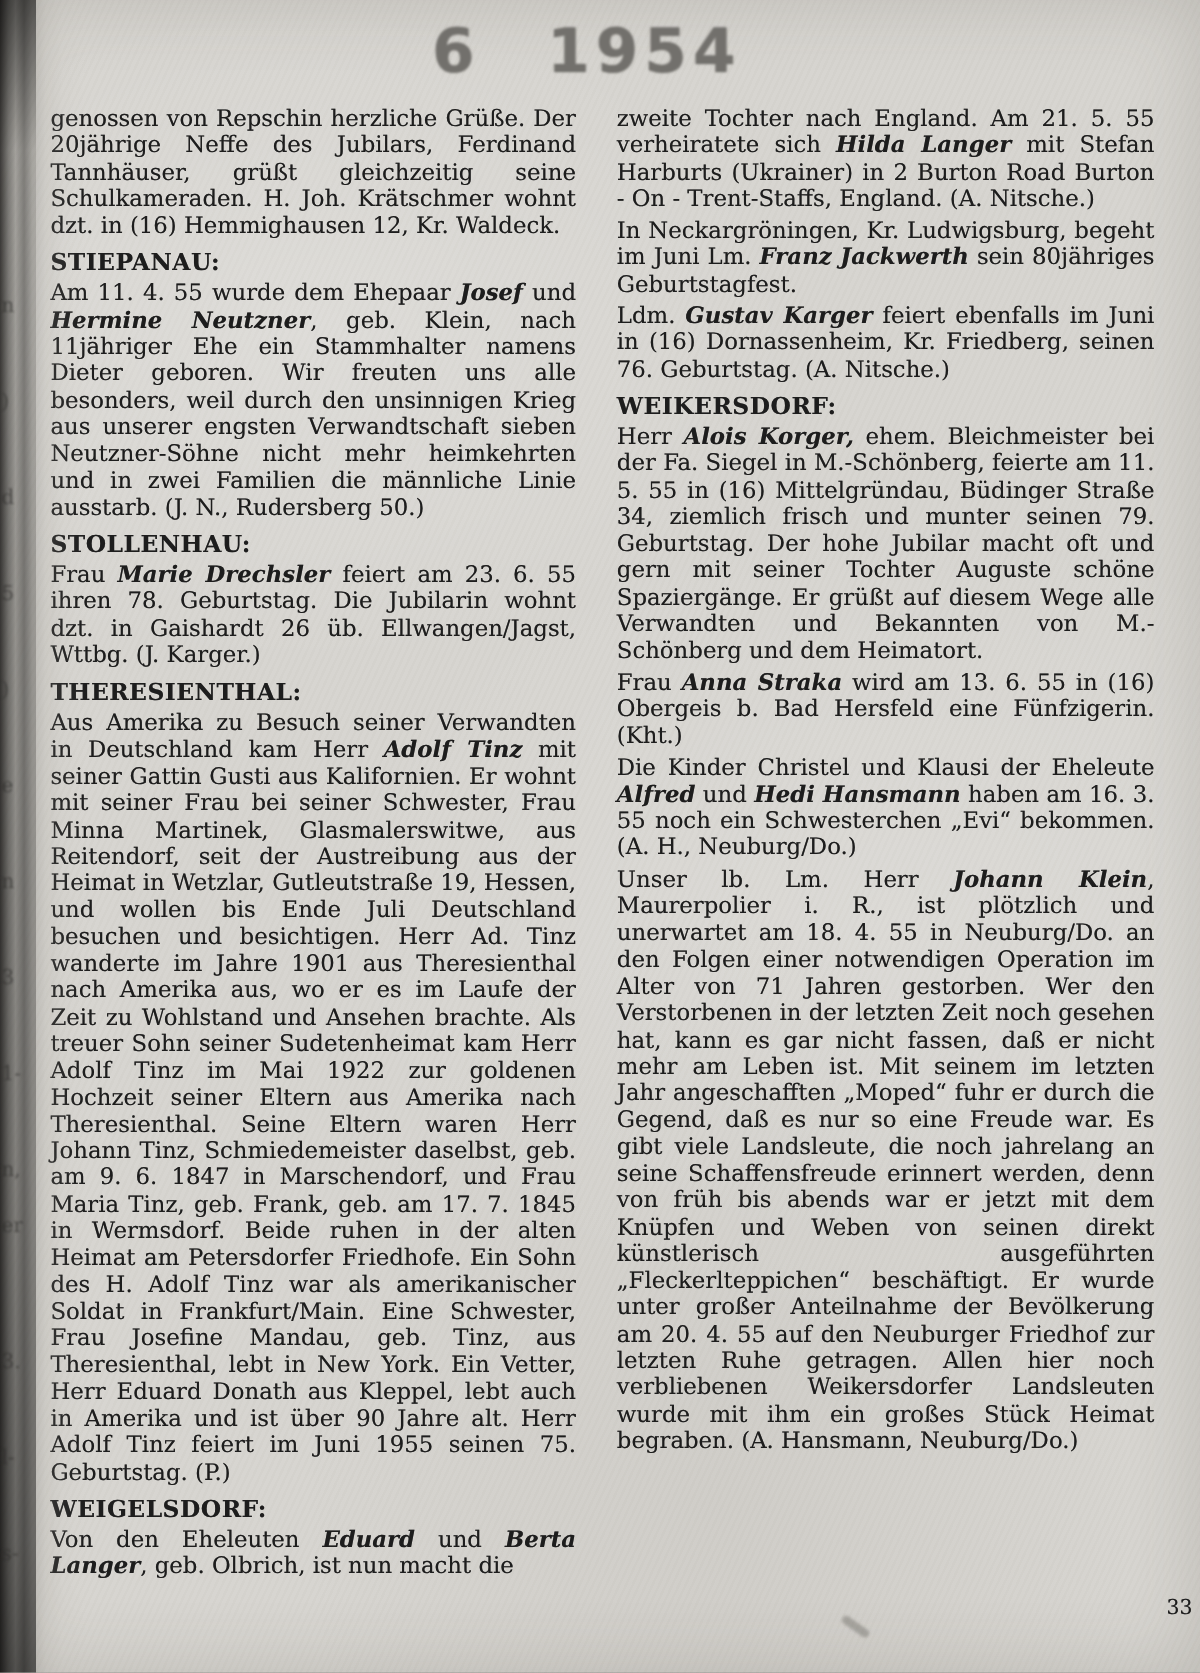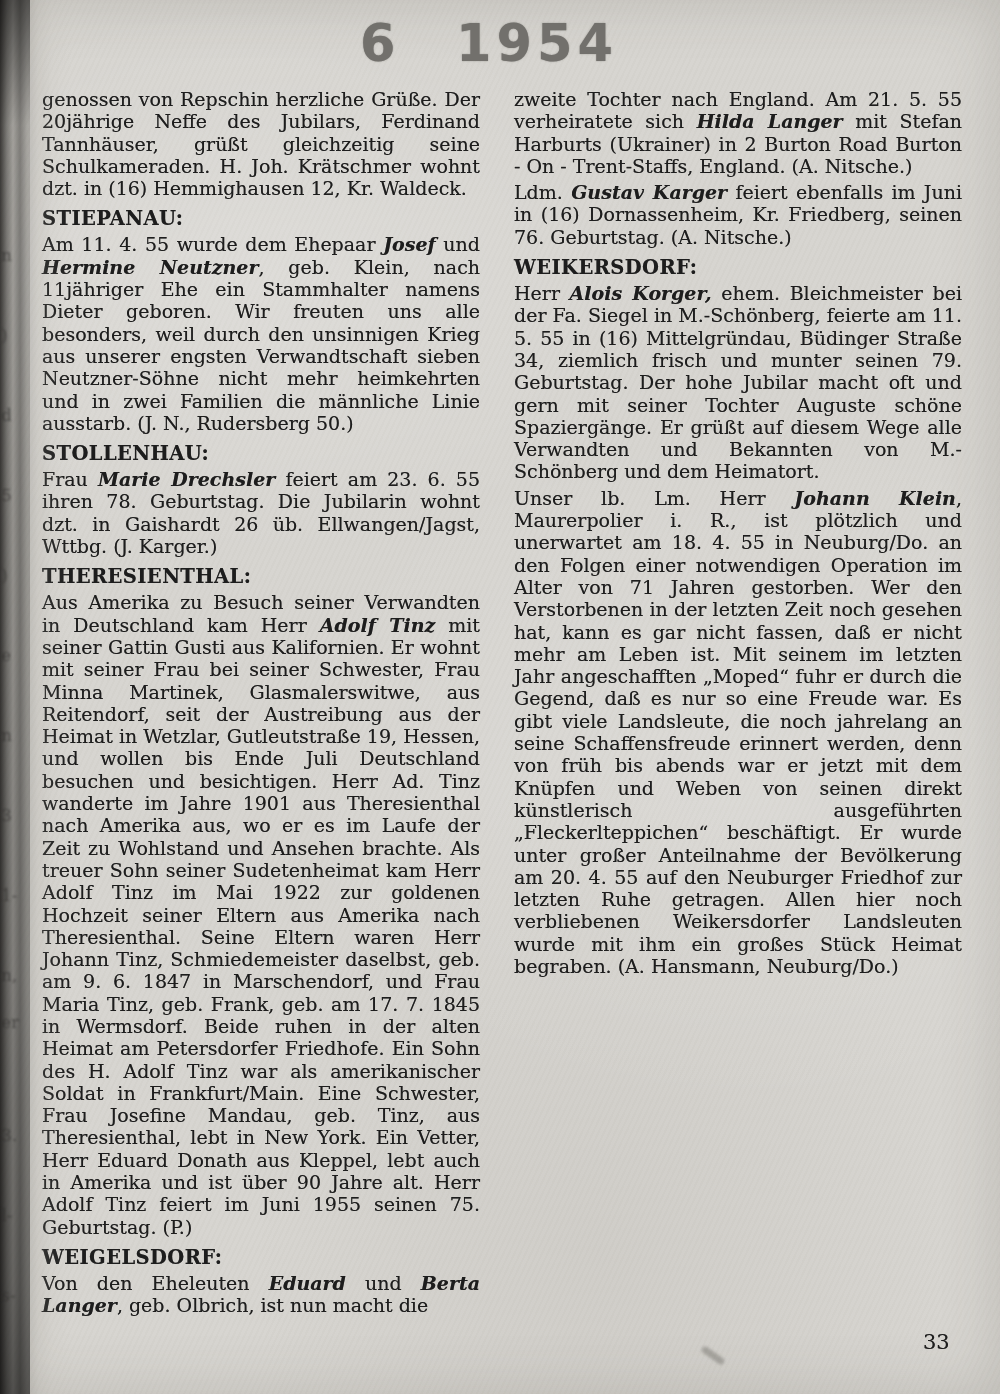--- a/index.html
+++ b/index.html
@@ -72,22 +72,22 @@
     text-shadow:0 0 .5px rgba(20,20,20,.55);
   }
   .para .b{font-weight:700;font-style:italic;}
   .section-heading{
     margin:8px 0 3px 0;
     font-size:19.5px;line-height:23px;
     font-weight:700;letter-spacing:.4px;
     text-shadow:0 0 .5px rgba(20,20,20,.55);
   }
   .page-number{
-    position:absolute;left:923px;top:1330px;
-    font-size:21px;font-weight:500;
+    position:absolute;left:972px;top:1330px;
+    font-size:17px;font-weight:500;
     text-shadow:0 0 .5px rgba(20,20,20,.5);
     z-index:2;
   }
   
   .speck{
     position:absolute;left:700px;top:1352px;width:26px;height:7px;
     background:rgba(120,117,112,.5);border-radius:4px;
     transform:rotate(35deg);filter:blur(1.5px);z-index:2;
   }
 </style>
@@ -126,22 +126,25 @@
       <p class="para"><span>Am 11. 4. 55 wurde dem Ehepaar </span><span class="b">Josef</span><span> und </span><span class="b">Hermine Neutzner</span><span>, geb. Klein, nach 11jähriger Ehe ein Stammhalter namens Dieter geboren. Wir freuten uns alle besonders, weil durch den unsinnigen Krieg aus unserer engsten Verwandtschaft sieben Neutzner-Söhne nicht mehr heimkehrten und in zwei Familien die männliche Linie ausstarb. (J. N., Rudersberg 50.)</span></p>
       <div class="section-heading">STOLLENHAU:</div>
       <p class="para"><span>Frau </span><span class="b">Marie Drechsler</span><span> feiert am 23. 6. 55 ihren 78. Geburtstag. Die Jubilarin wohnt dzt. in Gaishardt 26 üb. Ellwangen/Jagst, Wttbg. (J. Karger.)</span></p>
       <div class="section-heading">THERESIENTHAL:</div>
       <p class="para"><span>Aus Amerika zu Besuch seiner Verwandten in Deutschland kam Herr </span><span class="b">Adolf Tinz</span><span> mit seiner Gattin Gusti aus Kalifornien. Er wohnt mit seiner Frau bei seiner Schwester, Frau Minna Martinek, Glasmalerswitwe, aus Reitendorf, seit der Austreibung aus der Heimat in Wetzlar, Gutleutstraße 19, Hessen, und wollen bis Ende Juli Deutschland besuchen und besichtigen. Herr Ad. Tinz wanderte im Jahre 1901 aus Theresienthal nach Amerika aus, wo er es im Laufe der Zeit zu Wohlstand und Ansehen brachte. Als treuer Sohn seiner Sudetenheimat kam Herr Adolf Tinz im Mai 1922 zur goldenen Hochzeit seiner Eltern aus Amerika nach Theresienthal. Seine Eltern waren Herr Johann Tinz, Schmiedemeister daselbst, geb. am 9. 6. 1847 in Marschendorf, und Frau Maria Tinz, geb. Frank, geb. am 17. 7. 1845 in Wermsdorf. Beide ruhen in der alten Heimat am Petersdorfer Friedhofe. Ein Sohn des H. Adolf Tinz war als amerikanischer Soldat in Frankfurt/Main. Eine Schwester, Frau Josefine Mandau, geb. Tinz, aus Theresienthal, lebt in New York. Ein Vetter, Herr Eduard Donath aus Kleppel, lebt auch in Amerika und ist über 90 Jahre alt. Herr Adolf Tinz feiert im Juni 1955 seinen 75. Geburtstag. (P.)</span></p>
       <div class="section-heading">WEIGELSDORF:</div>
       <p class="para"><span>Von den Eheleuten </span><span class="b">Eduard</span><span> und </span><span class="b">Berta Langer</span><span>, geb. Olbrich, ist nun macht die</span></p>
     </div>
   <div class="col col-right">
       <p class="para"><span>zweite Tochter nach England. Am 21. 5. 55 verheiratete sich </span><span class="b">Hilda Langer</span><span> mit Stefan Harburts (Ukrainer) in 2 Burton Road Burton - On - Trent-Staffs, England. (A. Nitsche.)</span></p>
+      <p class="para"><span>In Neckargröningen, Kr. Ludwigsburg, begeht im Juni Lm. </span><span class="b">Franz Jackwerth</span><span> sein 80jähriges Geburtstagfest.</span></p>
       <p class="para"><span>Ldm. </span><span class="b">Gustav Karger</span><span> feiert ebenfalls im Juni in (16) Dornassenheim, Kr. Friedberg, seinen 76. Geburtstag. (A. Nitsche.)</span></p>
       <div class="section-heading">WEIKERSDORF:</div>
       <p class="para"><span>Herr </span><span class="b">Alois Korger,</span><span> ehem. Bleichmeister bei der Fa. Siegel in M.-Schönberg, feierte am 11. 5. 55 in (16) Mittelgründau, Büdinger Straße 34, ziemlich frisch und munter seinen 79. Geburtstag. Der hohe Jubilar macht oft und gern mit seiner Tochter Auguste schöne Spaziergänge. Er grüßt auf diesem Wege alle Verwandten und Bekannten von M.-Schönberg und dem Heimatort.</span></p>
+      <p class="para"><span>Frau </span><span class="b">Anna Straka</span><span> wird am 13. 6. 55 in (16) Obergeis b. Bad Hersfeld eine Fünfzigerin. (Kht.)</span></p>
+      <p class="para"><span>Die Kinder Christel und Klausi der Eheleute </span><span class="b">Alfred</span><span> und </span><span class="b">Hedi Hansmann</span><span> haben am 16. 3. 55 noch ein Schwesterchen „Evi“ bekommen. (A. H., Neuburg/Do.)</span></p>
       <p class="para"><span>Unser lb. Lm. Herr </span><span class="b">Johann Klein</span><span>, Maurerpolier i. R., ist plötzlich und unerwartet am 18. 4. 55 in Neuburg/Do. an den Folgen einer notwendigen Operation im Alter von 71 Jahren gestorben. Wer den Verstorbenen in der letzten Zeit noch gesehen hat, kann es gar nicht fassen, daß er nicht mehr am Leben ist. Mit seinem im letzten Jahr angeschafften „Moped“ fuhr er durch die Gegend, daß es nur so eine Freude war. Es gibt viele Landsleute, die noch jahrelang an seine Schaffensfreude erinnert werden, denn von früh bis abends war er jetzt mit dem Knüpfen und Weben von seinen direkt künstlerisch ausgeführten „Fleckerlteppichen“ beschäftigt. Er wurde unter großer Anteilnahme der Bevölkerung am 20. 4. 55 auf den Neuburger Friedhof zur letzten Ruhe getragen. Allen hier noch verbliebenen Weikersdorfer Landsleuten wurde mit ihm ein großes Stück Heimat begraben. (A. Hansmann, Neuburg/Do.)</span></p>
     </div>
 
   <div class="speck"></div>
   <div class="page-number">33</div>
 
 </div>
 
 </body></html>

